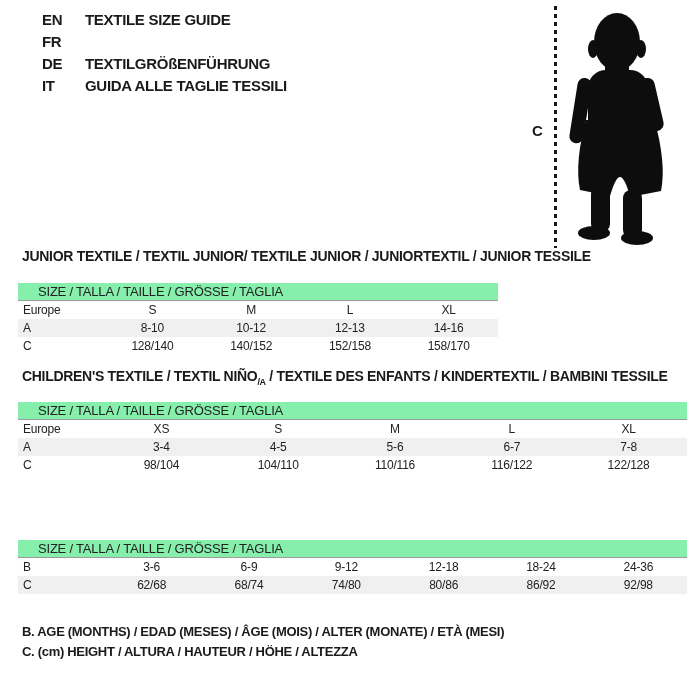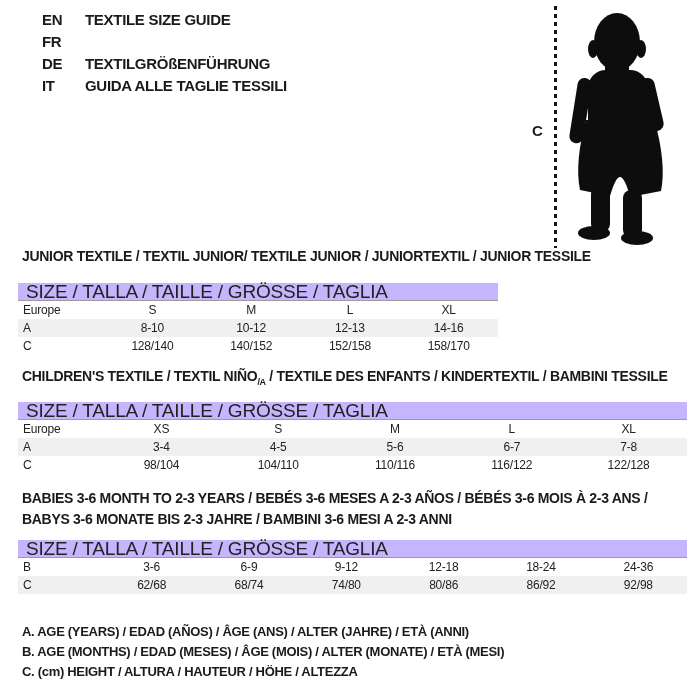--- a/index.html
+++ b/index.html
@@ -31,22 +31,22 @@
   .t2-title { top:366px; }
   .t3-title { top:488px; }
   .subA { font-size:9px; vertical-align:sub; }
 
   
   .tbl { position:absolute; left:18px; }
   .tbl-1 { top:283px; width:480px; }
   .tbl-2 { top:402px; width:669px; }
   .tbl-3 { top:540px; width:669px; }
   .band {
-    height:18px; background:#c4b5fd; border-bottom:1px solid #9b9b9b;
-    font-size:19px; line-height:17px; padding-left:8px; color:#222; letter-spacing:-0.2px;
+    height:18px; background:#86efac; border-bottom:1px solid #9b9b9b;
+    font-size:13px; line-height:17px; padding-left:20px; color:#222; letter-spacing:-0.2px;
   }
   table { width:100%; border-collapse:collapse; table-layout:fixed; }
   td { height:18px; font-size:12px; text-align:center; color:#222; letter-spacing:-0.2px; padding:0; overflow:hidden; }
   td.lbl { text-align:left; padding-left:5px; }
   tr.gray { background:#f0f0f0; }
 
   
   .footnotes { position:absolute; left:22px; top:622px; font-weight:700; font-size:13px; line-height:20px; letter-spacing:-0.3px; }
 </style>
 </head>
@@ -167,24 +167,20 @@
         <td>98/104</td>
         <td>104/110</td>
         <td>110/116</td>
         <td>116/122</td>
         <td>122/128</td>
       </tr>
     </tbody>
       </table>
   </div>
 
-  <div class="tbl-title t3-title">
-    <div>BABIES 3-6 MONTH TO 2-3 YEARS / BEBÉS 3-6 MESES A 2-3 AÑOS / BÉBÉS 3-6 MOIS À 2-3 ANS /</div>
-    <div>BABYS 3-6 MONATE BIS 2-3 JAHRE / BAMBINI 3-6 MESI A 2-3 ANNI</div>
-  </div>
   <div class="tbl tbl-3">
     <div class="band">SIZE / TALLA / TAILLE / GRÖSSE / TAGLIA</div>
     <table>
       <colgroup>
           <col style="width:85px">
           <col>
           <col>
           <col>
           <col>
           <col>
@@ -207,18 +203,17 @@
         <td>74/80</td>
         <td>80/86</td>
         <td>86/92</td>
         <td>92/98</td>
       </tr>
     </tbody>
       </table>
   </div>
 
   <div class="footnotes">
-    <div>A. AGE (YEARS) / EDAD (AÑOS) / ÂGE (ANS) / ALTER (JAHRE) / ETÀ (ANNI)</div>
     <div>B. AGE (MONTHS) / EDAD (MESES) / ÂGE (MOIS) / ALTER (MONATE) / ETÀ (MESI)</div>
     <div>C. (cm) HEIGHT / ALTURA / HAUTEUR / HÖHE / ALTEZZA</div>
   </div>
 
 </div>
 
 </body></html>

